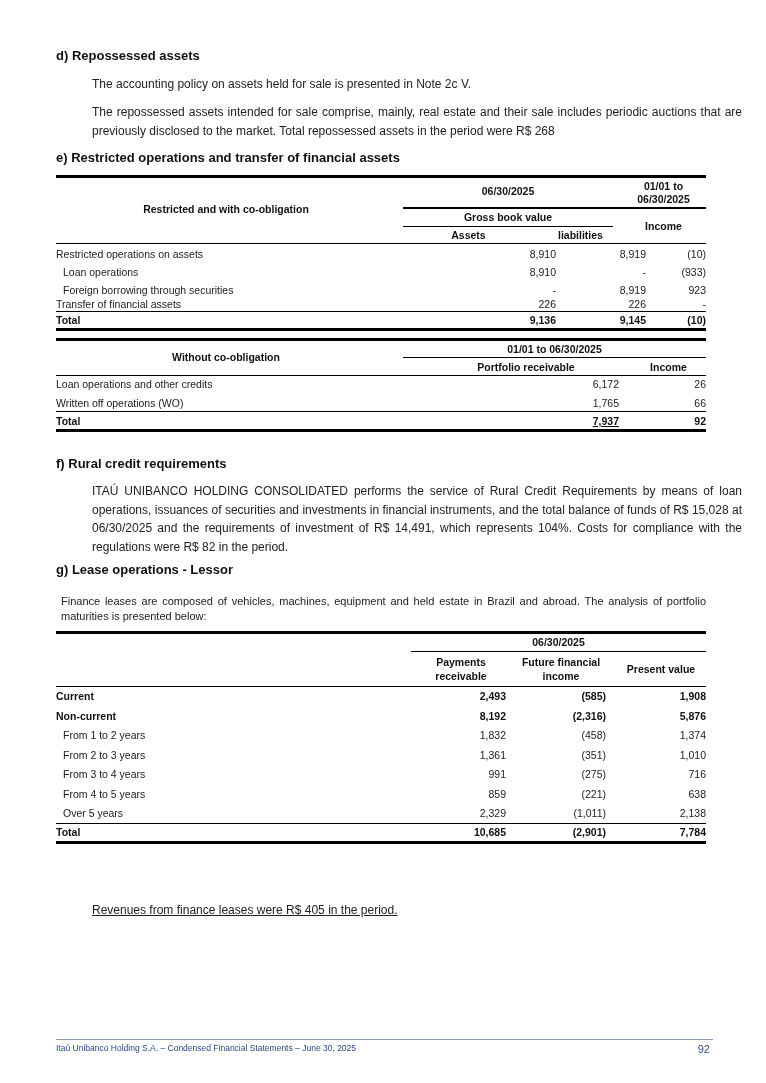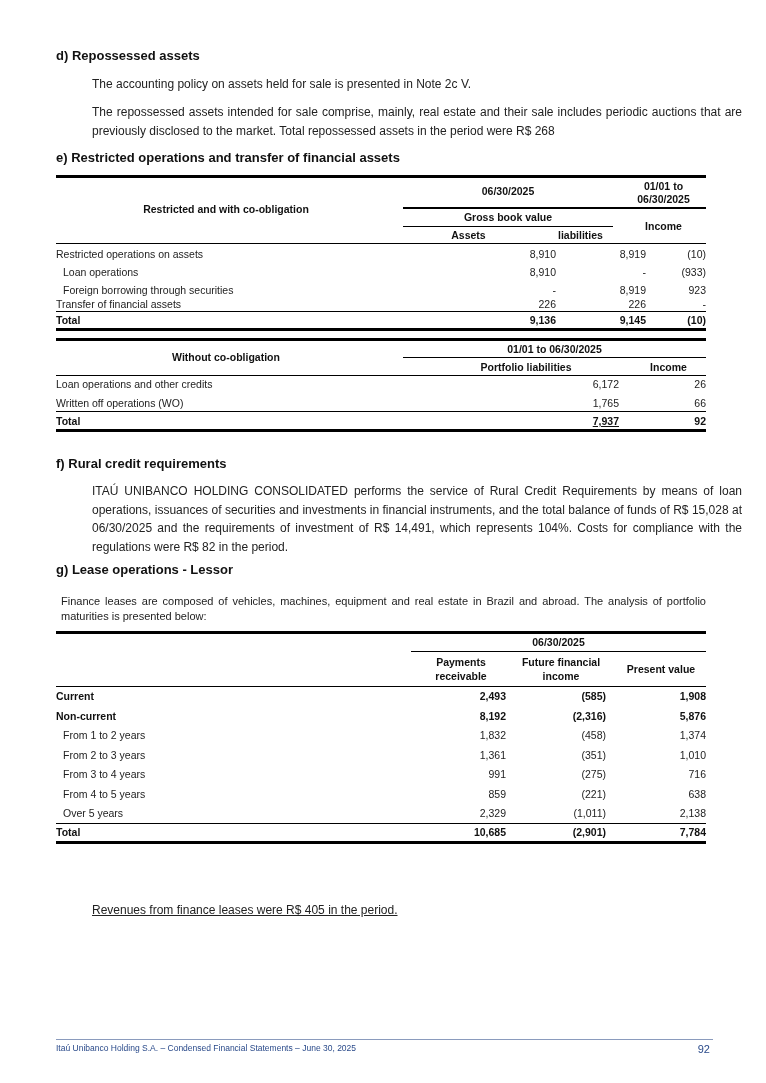--- a/index.html
+++ b/index.html
@@ -69,21 +69,21 @@
     <div class="t b r" style="top:314px; left:510px; width:80px;">9,145</div>
     <div class="t b r" style="top:314px; left:580px; width:70px;">(10)</div>
     <div class="rule" style="top:328px; left:0; width:650px; height:3px;"></div>
   </div>
 
   <div>
     <div class="rule" style="top:338px; left:0; width:650px; height:3px;"></div>
     <div class="t b c" style="top:351px; left:0; width:340px;">Without co-obligation</div>
     <div class="t b c" style="top:343px; left:347px; width:303px;">01/01 to 06/30/2025</div>
     <div class="rule" style="top:357px; left:347px; width:303px; height:1px;"></div>
-    <div class="t b c" style="top:361px; left:395px; width:150px;">Portfolio liabilities</div>
+    <div class="t b c" style="top:361px; left:395px; width:150px;">Portfolio receivable</div>
     <div class="t b c" style="top:361px; left:575px; width:75px;">Income</div>
     <div class="rule" style="top:375px; left:0; width:650px; height:1px;"></div>
 
     <div class="t" style="top:378px; left:0;">Loan operations and other credits</div>
     <div class="t r" style="top:378px; left:480px; width:83px;">6,172</div>
     <div class="t r" style="top:378px; left:580px; width:70px;">26</div>
 
     <div class="t" style="top:397px; left:0;">Written off operations (WO)</div>
     <div class="t r" style="top:397px; left:480px; width:83px;">1,765</div>
     <div class="t r" style="top:397px; left:580px; width:70px;">66</div>
@@ -92,21 +92,21 @@
     <div class="t b" style="top:415px; left:0;">Total</div>
     <div class="t b r" style="top:415px; left:480px; width:83px;text-decoration:underline;">7,937</div>
     <div class="t b r" style="top:415px; left:580px; width:70px;">92</div>
     <div class="rule" style="top:429px; left:0; width:650px; height:3px;"></div>
   </div>
 
   <div class="h" style="top:456px;">f) Rural credit requirements</div>
   <div class="p" style="top:482px; line-height:18.5px;">ITAÚ UNIBANCO HOLDING CONSOLIDATED performs the service of Rural Credit Requirements by means of loan operations, issuances of securities and investments in financial instruments, and the total balance of funds of R$ 15,028 at 06/30/2025 and the requirements of investment of R$ 14,491, which represents 104%. Costs for compliance with the regulations were R$ 82 in the period.</div>
 
   <div class="h" style="top:562px;">g) Lease operations - Lessor</div>
-  <div class="ps" style="top:594px;">Finance leases are composed of vehicles, machines, equipment and real estate in Brazil and abroad. The analysis of portfolio maturities is presented below:</div>
+  <div class="ps" style="top:594px;">Finance leases are composed of vehicles, machines, equipment and held estate in Brazil and abroad. The analysis of portfolio maturities is presented below:</div>
 
   <div>
     <div class="rule" style="top:631px; left:0; width:650px; height:3px;"></div>
     <div class="t b c" style="top:636px; left:355px; width:295px;">06/30/2025</div>
     <div class="rule" style="top:651px; left:355px; width:295px; height:1px;"></div>
     <div class="t b c" style="top:656px; left:360px; width:90px;">Payments</div>
     <div class="t b c" style="top:670px; left:360px; width:90px;">receivable</div>
     <div class="t b c" style="top:656px; left:455px; width:100px;">Future financial</div>
     <div class="t b c" style="top:670px; left:455px; width:100px;">income</div>
     <div class="t b c" style="top:663px; left:560px; width:90px;">Present value</div>

